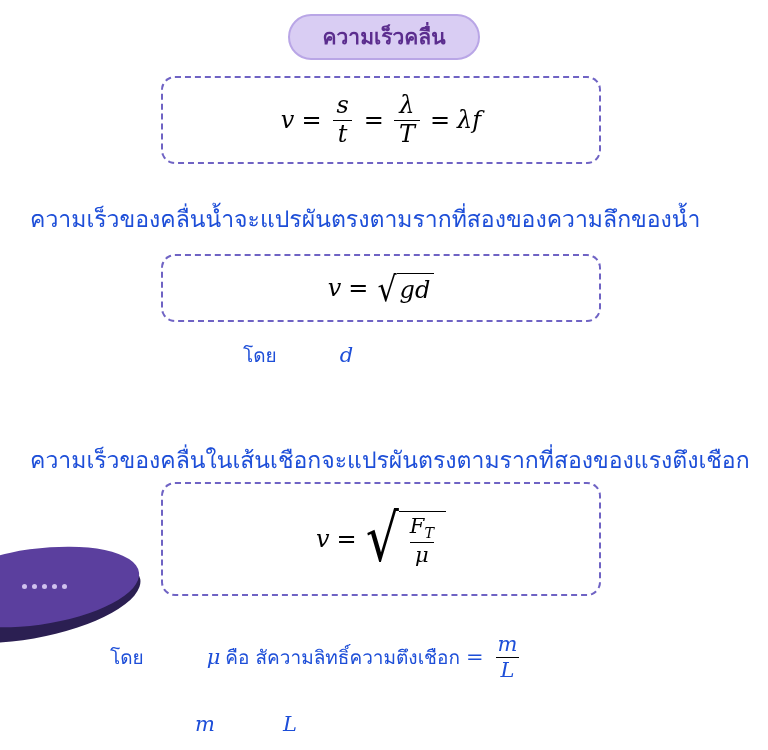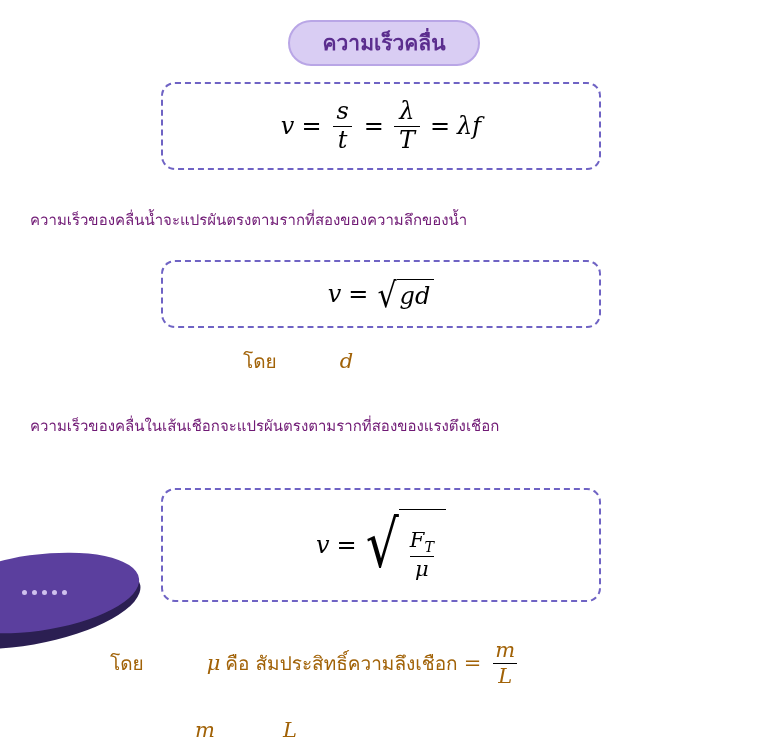--- a/index.html
+++ b/index.html
@@ -13,21 +13,20 @@
     font-family: "DejaVu Sans", sans-serif;
     color: #1a1a1a;
     position: relative;
     overflow: hidden;
   }
 
   .slide {
     position: relative;
     width: 768px;
     height: 591px;
-    margin-top: 6px;
   }
 
   
   .title-pill {
     position: absolute;
     left: 288px;
     top: 14px;
     width: 192px;
     height: 46px;
     border-radius: 23px;
@@ -109,45 +108,45 @@
     font-size: 52px;
     transform: scaleY(1.25);
   }
   .radical .body {
     border-top: 1.4px solid #000;
     padding: 2px 4px 0 3px;
     display: flex;
     align-items: center;
   }
   .radical .body.tall {
-    padding-top: 19px;
+    padding-top: 3px;
   }
   .sub {
     font-size: 0.68em;
     vertical-align: sub;
     font-style: italic;
   }
 
   
   .text-line {
     position: absolute;
-    font-size: 15px;
-    color: #701a75;
+    font-size: 23px;
+    color: #1d4ed8;
     white-space: nowrap;
     line-height: 1.25;
   }
   #line-water      { left: 30px;  top: 205px; }
-  #line-string     { left: 30px;  top: 411px; }
+  #line-string     { left: 30px;  top: 446px; }
 
   .note-row {
     position: absolute;
     display: flex;
     align-items: center;
     font-size: 19px;
-    color: #a16207;
+    color: #1d4ed8;
     white-space: nowrap;
   }
   #note-1 { left: 243px; top: 340px; }
   #note-2 { left: 110px; top: 633px; }
   #note-3 { left: 190px; top: 712px; }
   .note-row .gap-wide { display: inline-block; width: 58px; }
   .note-row .mathin {
     font-family: "DejaVu Serif", serif;
     font-style: italic;
     font-size: 21px;
@@ -257,21 +256,21 @@
           </span>
         </span>
       </span>
     </span>
   </div>
 
   <div class="note-row" id="note-2">
     <span>โดย</span>
     <span class="gap-wide"></span>
     <span class="mathin">μ</span>
-    <span>คือ สัมประสิทธิ์ความลึงเชือก</span>
+    <span>คือ สัความลิทธิ์ความตึงเชือก</span>
     <span class="eqsign">=</span>
     <span class="frac small" style="font-family:'DejaVu Serif',serif; font-style:italic;">
       <span class="num">m</span>
       <span class="den">L</span>
     </span>
   </div>
 
   <div class="note-row" id="note-3">
     <span class="mathin">m</span>
     <span class="gap-wide"></span>

